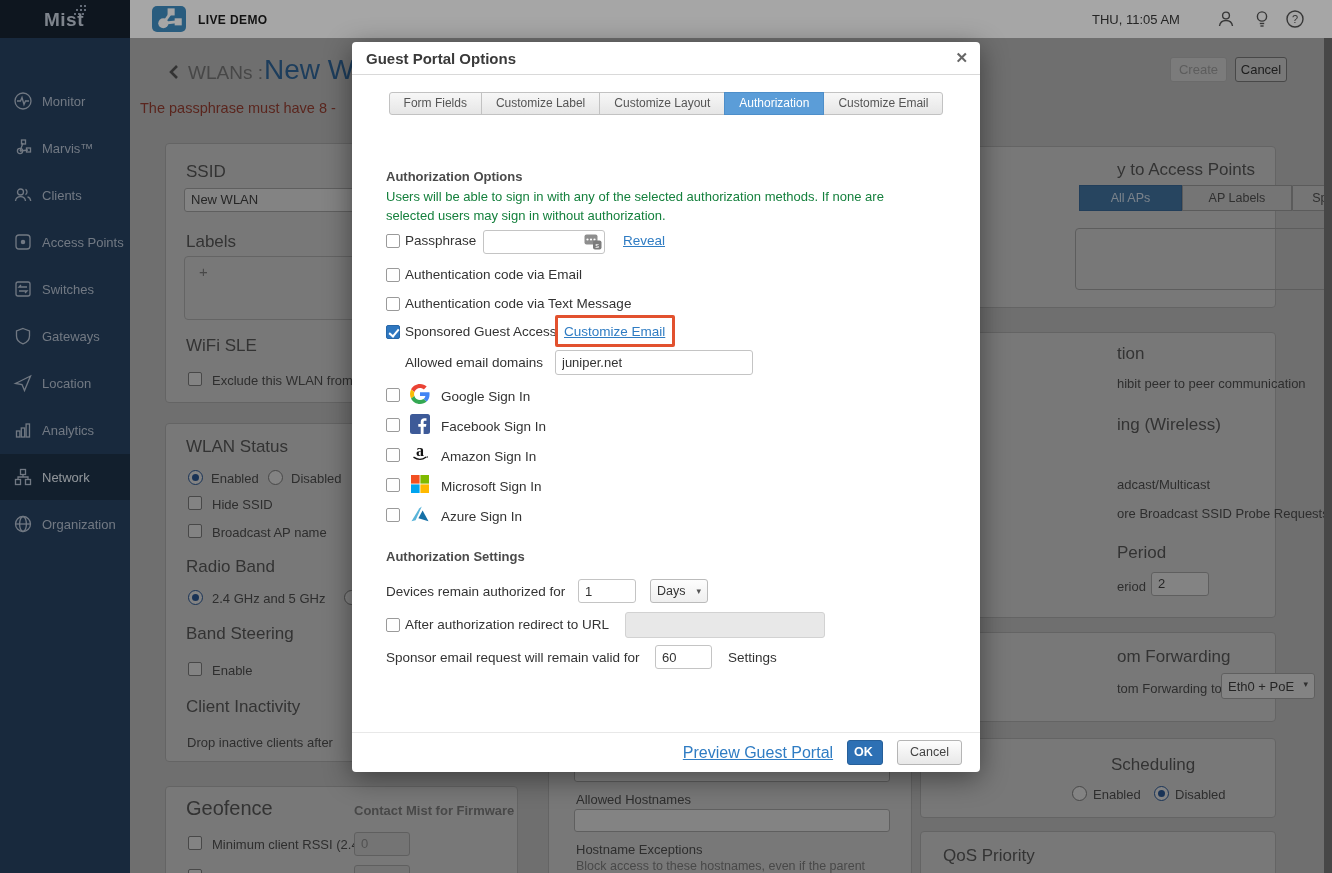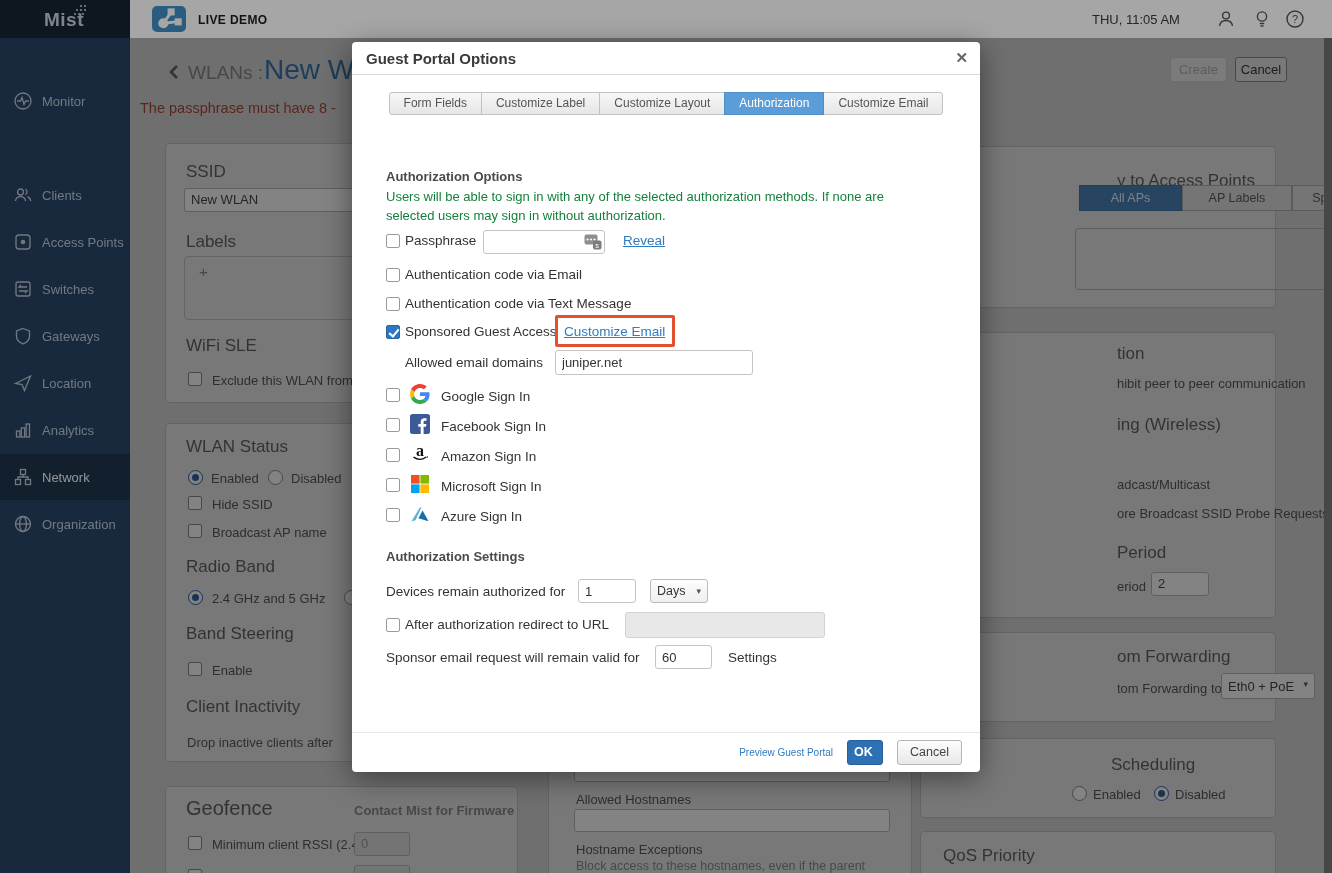--- a/index.html
+++ b/index.html
@@ -67,21 +67,21 @@
   .msel{position:absolute;background:linear-gradient(#fdfdfd,#efefef);border:1px solid #bbb;border-radius:3px;
         box-sizing:border-box;font-size:12.5px;color:#333;padding:4px 6px;cursor:pointer;}
   .msel .caret{float:right;font-size:9px;color:#555;margin:2px 0 0 6px;}
   .picon{position:absolute;width:20px;height:20px;}
   .mfoot{position:absolute;left:0;top:690px;width:628px;height:40px;border-top:1px solid #e8e8e8;box-sizing:border-box;
          display:flex;align-items:center;justify-content:flex-end;gap:14px;padding-right:18px;}
   .okbtn{min-width:36px;height:25px;background:#2d70b4;border:1px solid #265f99;border-radius:3px;color:#fff;
          font-size:12.5px;font-weight:700;text-align:left;line-height:23px;cursor:pointer;padding:0 6px;box-sizing:border-box;}
   .cnbtn{height:25px;background:linear-gradient(#fdfdfd,#e8e8e8);border:1px solid #b5b5b5;border-radius:3px;color:#444;
          font-size:12.5px;text-align:center;line-height:23px;cursor:pointer;padding:0 12px;box-sizing:border-box;}
-  .flink{font-size:10px;color:#2f7cc3;cursor:pointer;margin-left:7px;}
+  .flink{font-size:16px;color:#2f7cc3;text-decoration:underline;cursor:pointer;margin-left:7px;}
 </style>
 </head>
 <body>
 
 <div id="app">
 
   <div class="topbar">
     <div class="logoblock">
       <svg class="abs" style="left:58px;top:5px" width="30" height="10" viewBox="0 0 30 10">
         <g fill="#9aa7b8">
@@ -129,20 +129,30 @@
       </svg>
   </div>
 
   <div class="sidebar">
     <div class="side-item" style="top:40px">
       <svg width="20" height="20" viewBox="0 0 20 20">
           <circle cx="10" cy="10" r="8"></circle>
           <polyline points="4,10 7.5,10 9,6.5 11,13.5 12.5,10 16,10"></polyline>
         </svg>
       <span class="slabel">Monitor</span>
+      </div>
+    <div class="side-item" style="top:87px">
+      <svg width="20" height="20" viewBox="0 0 20 20">
+          <line x1="7" y1="13" x2="10" y2="5"></line>
+          <line x1="7" y1="13" x2="15" y2="12"></line>
+          <circle cx="7" cy="13" r="2.6"></circle>
+          <rect x="8.5" y="2" width="4" height="4"></rect>
+          <rect x="13.5" y="10" width="4" height="4"></rect>
+        </svg>
+      <span class="slabel">Marvis™</span>
       </div>
     <div class="side-item" style="top:134px">
       <svg width="20" height="20" viewBox="0 0 20 20">
           <circle cx="7.5" cy="7" r="3"></circle>
           <path d="M2.5 16c.4-3.2 2.6-4.3 5-4.3s4.6 1.1 5 4.3"></path>
           <path d="M12.5 4.4a3 3 0 0 1 0 5.2"></path>
           <path d="M14.5 11.9c2 .5 3 1.8 3.2 4.1"></path>
         </svg>
       <span class="slabel">Clients</span>
       </div>
@@ -259,21 +269,21 @@
 
     <div class="card" style="left:418px;top:380px;width:364px;height:478px">
       <div class="binp" style="left:25px;top:340px;width:316px;height:23px"></div>
       <span class="bl" style="left:27px;top:373px">Allowed Hostnames</span>
       <div class="binp" style="left:25px;top:390px;width:316px;height:23px"></div>
       <span class="bl" style="left:27px;top:423px">Hostname Exceptions</span>
       <span class="abs" style="left:27px;top:440px;font-size:12.5px;color:#6f6f6f;white-space:nowrap">Block access to these hostnames, even if the parent</span>
     </div>
 
     <div class="card btabs" style="left:790px;top:108px;width:356px;height:162px">
-      <span class="bh" style="left:196px;top:24px">y to Access Points</span>
+      <span class="bh" style="left:196px;top:13px">y to Access Points</span>
       <div class="t on" style="left:158px;top:38px;width:103px">All APs</div>
       <div class="t" style="left:261px;top:38px;width:110px">AP Labels</div>
       <div class="t" style="left:371px;top:38px;width:110px;border-radius:0 3px 3px 0">Specific APs</div>
       <div class="abs" style="left:154px;top:81px;width:328px;height:60px;border:1px solid #8f8f8f;border-radius:4px"></div>
     </div>
 
     <div class="card" style="left:790px;top:294px;width:356px;height:286px">
       <span class="bh" style="left:196px;top:11px">tion</span>
       <span class="bl" style="left:196px;top:43px">hibit peer to peer communication</span>
       <span class="bh" style="left:196px;top:82px">ing (Wireless)</span>

